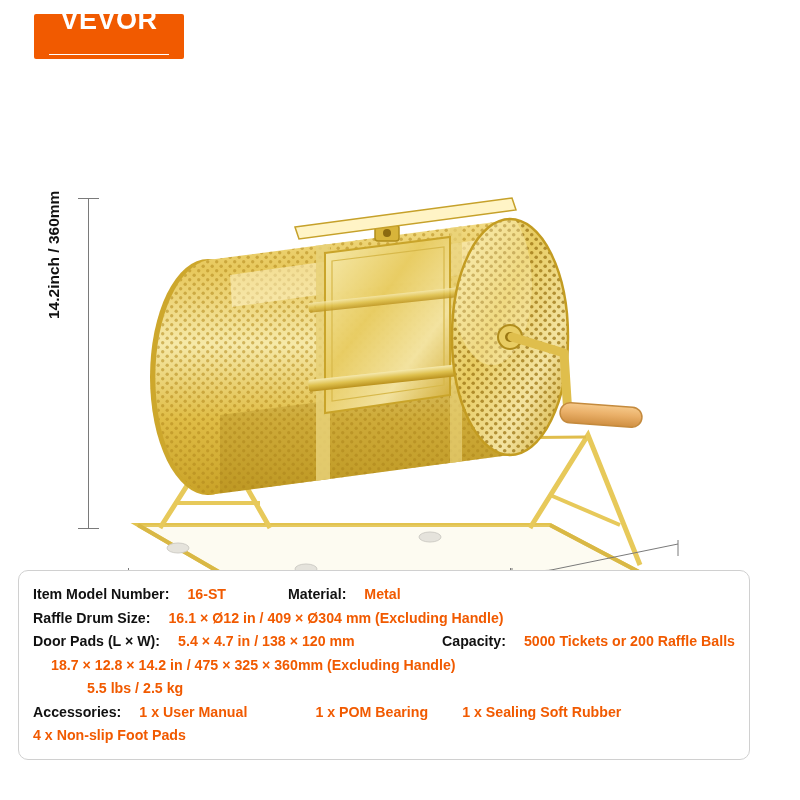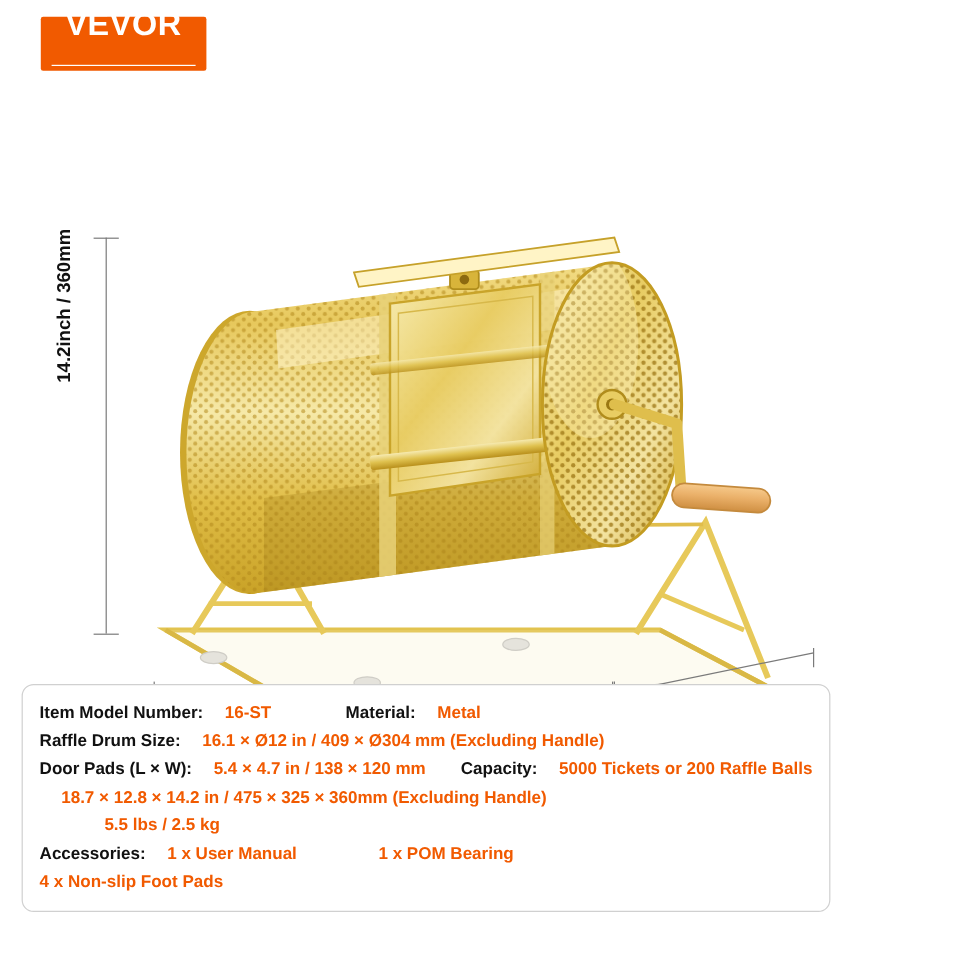--- a/index.html
+++ b/index.html
@@ -14,21 +14,21 @@
     color: #000000;
     overflow: hidden;
     position: relative;
   }
 
   
   .logo {
     position: absolute;
     left: 34px;
     top: 14px;
-    width: 138px;
+    width: 150px;
     height: 45px;
     background: #f15a00;
     display: flex;
     flex-direction: column;
     align-items: center;
     justify-content: center;
     border-radius: 2px;
   }
   .logo-word {
     color: #ffffff;
@@ -142,21 +142,21 @@
     position: absolute;
     left: 120px;
     top: 95px;
   }
 
   
   .spec-box {
     position: absolute;
     left: 18px;
     top: 570px;
-    width: 674px;
+    width: 732px;
     height: 190px;
     border: 1.5px solid #d0d0d0;
     border-radius: 10px;
     box-sizing: border-box;
     padding: 12px 14px 10px 14px;
     background: #ffffff;
   }
   .spec-row {
     display: flex;
     align-items: baseline;
@@ -354,19 +354,20 @@
   </div>
 
   <div class="spec-row">
     <span class="lbl">Accessories:</span>
     <span class="spacer-sm"></span>
     <span class="val">1 x User Manual</span>
     <span class="spacer-md"></span>
     <span class="spacer-md"></span>
     <span class="val">1 x POM Bearing</span>
     <span class="spacer-md"></span>
+    <span class="val">1 x Sealing Soft Rubber</span>
   </div>
 
   <div class="spec-row">
     <span class="val">4 x Non-slip Foot Pads</span>
   </div>
 
 </div>
 
 </body></html>

